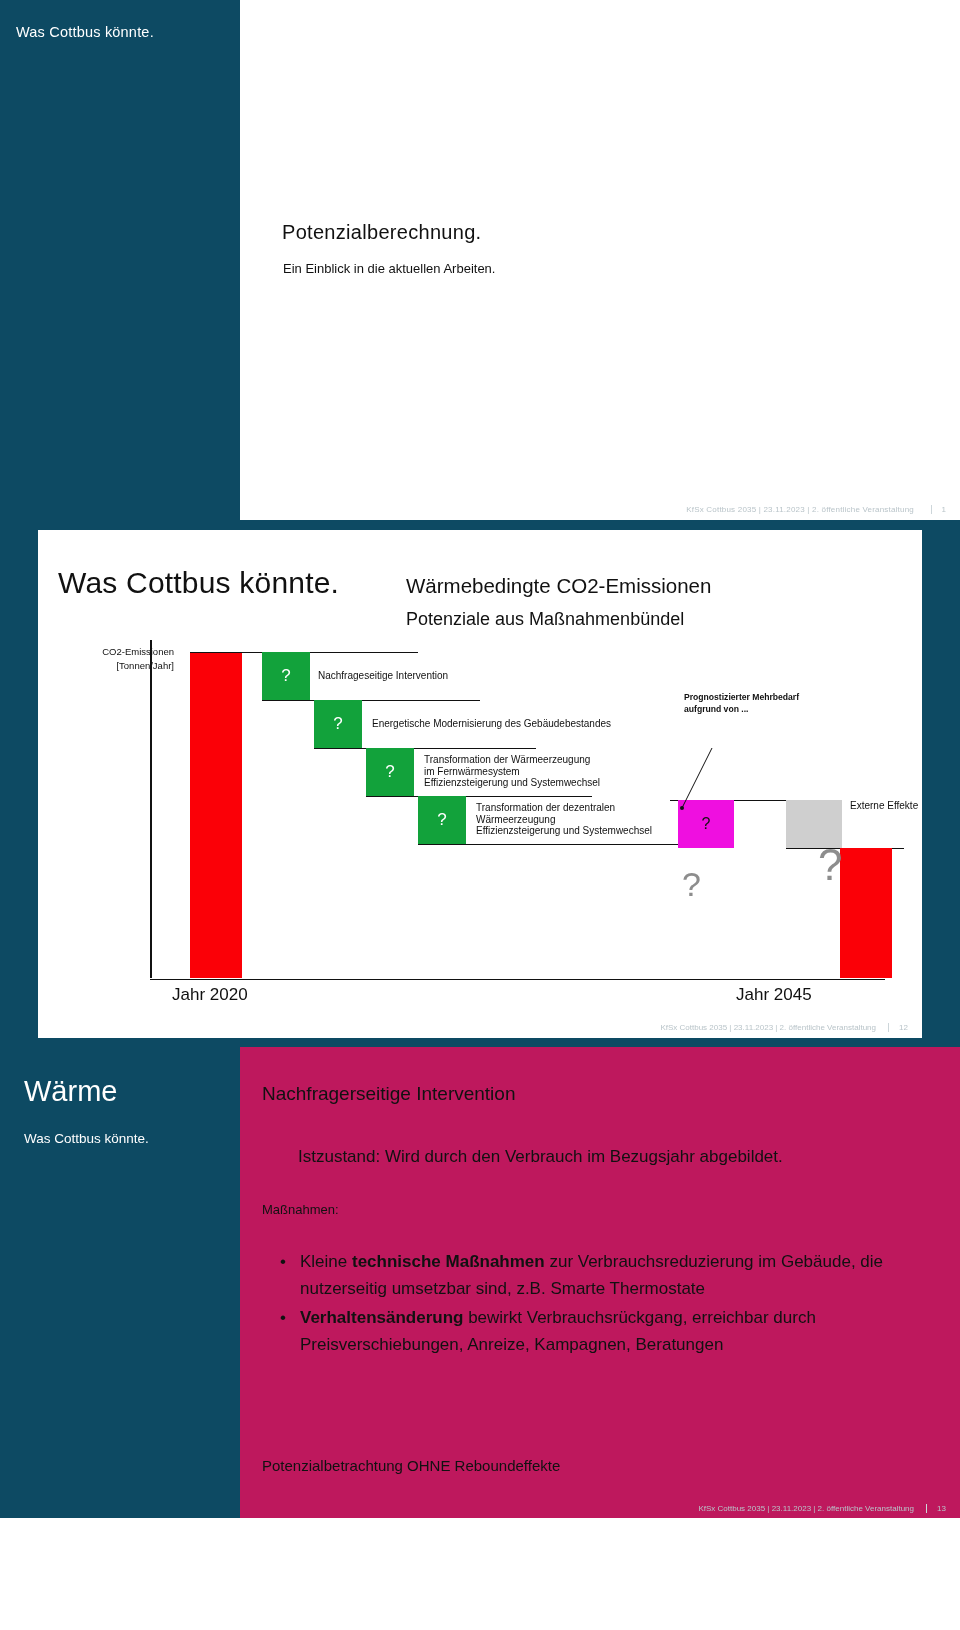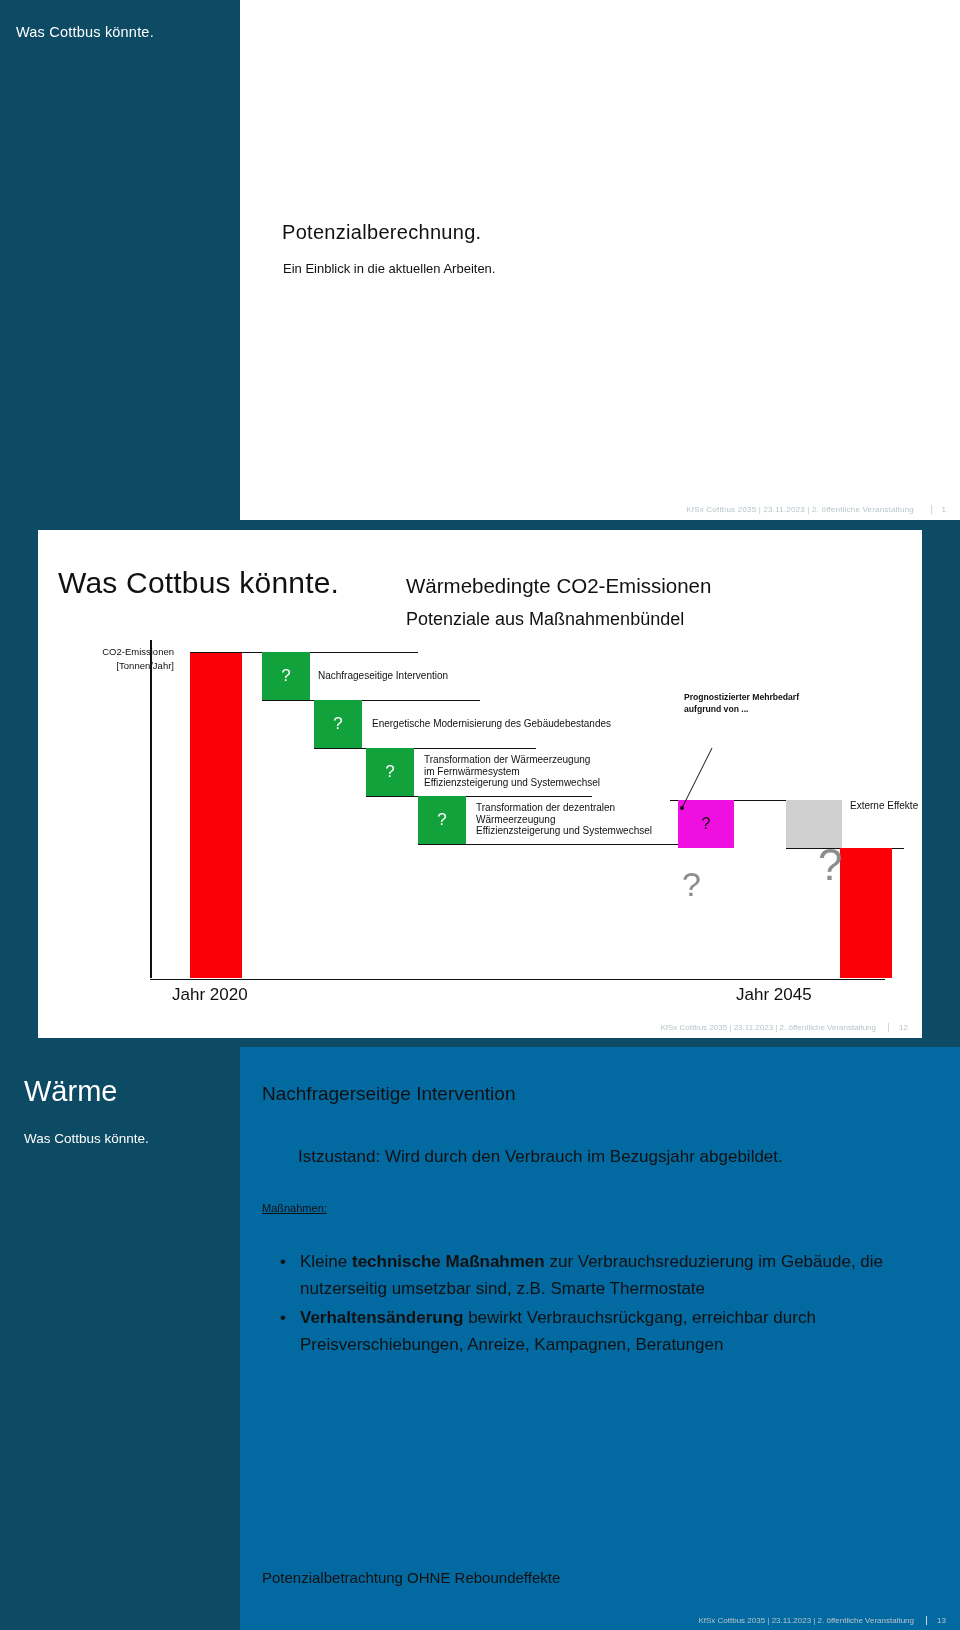--- a/index.html
+++ b/index.html
@@ -220,22 +220,22 @@
     right: 14px;
     bottom: 6px;
     font-size: 8px;
     color: #b9c4c9;
     border-left: 1px solid #cdd6da;
     padding-left: 10px;
   }
 
   
   .slide3 {
-    height: 583px;
-    background: #0369a1;
+    height: 471px;
+    background: #be185d;
   }
   .s3-sidebar {
     position: absolute;
     left: 0; top: 0;
     width: 240px;
     height: 583px;
     background: #0d4a63;
   }
   .s3-sb-title {
     position: absolute;
@@ -264,23 +264,22 @@
     left: 262px;
     top: 100px;
     font-size: 17px;
     color: #111111;
     margin-left: 36px;
   }
   .s3-massn {
     position: absolute;
     left: 262px;
     top: 155px;
-    font-size: 11px;
-    color: #111111;
-    text-decoration: underline;
+    font-size: 13px;
+    color: #111111;
   }
   .s3-list {
     position: absolute;
     left: 262px;
     top: 185px;
     width: 640px;
     font-size: 17px;
     line-height: 27px;
     color: #111111;
     margin: 16px;

